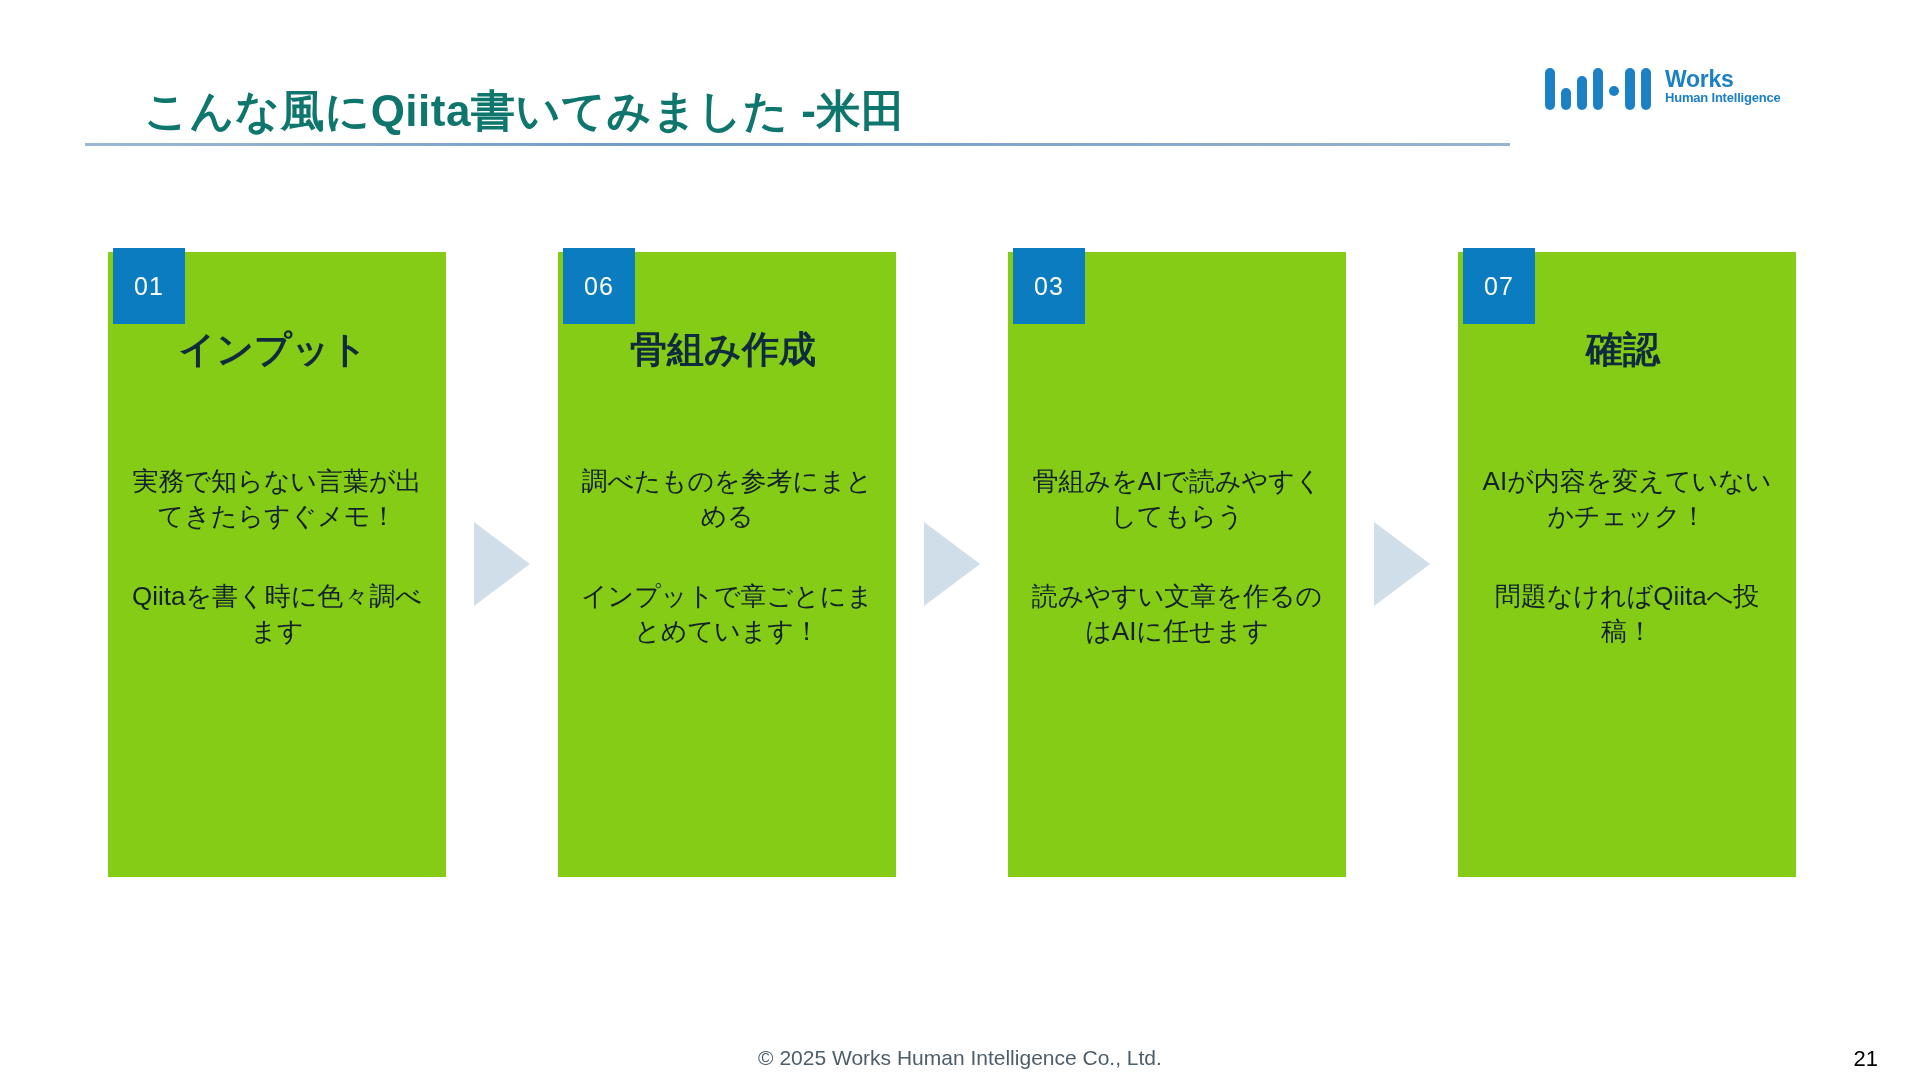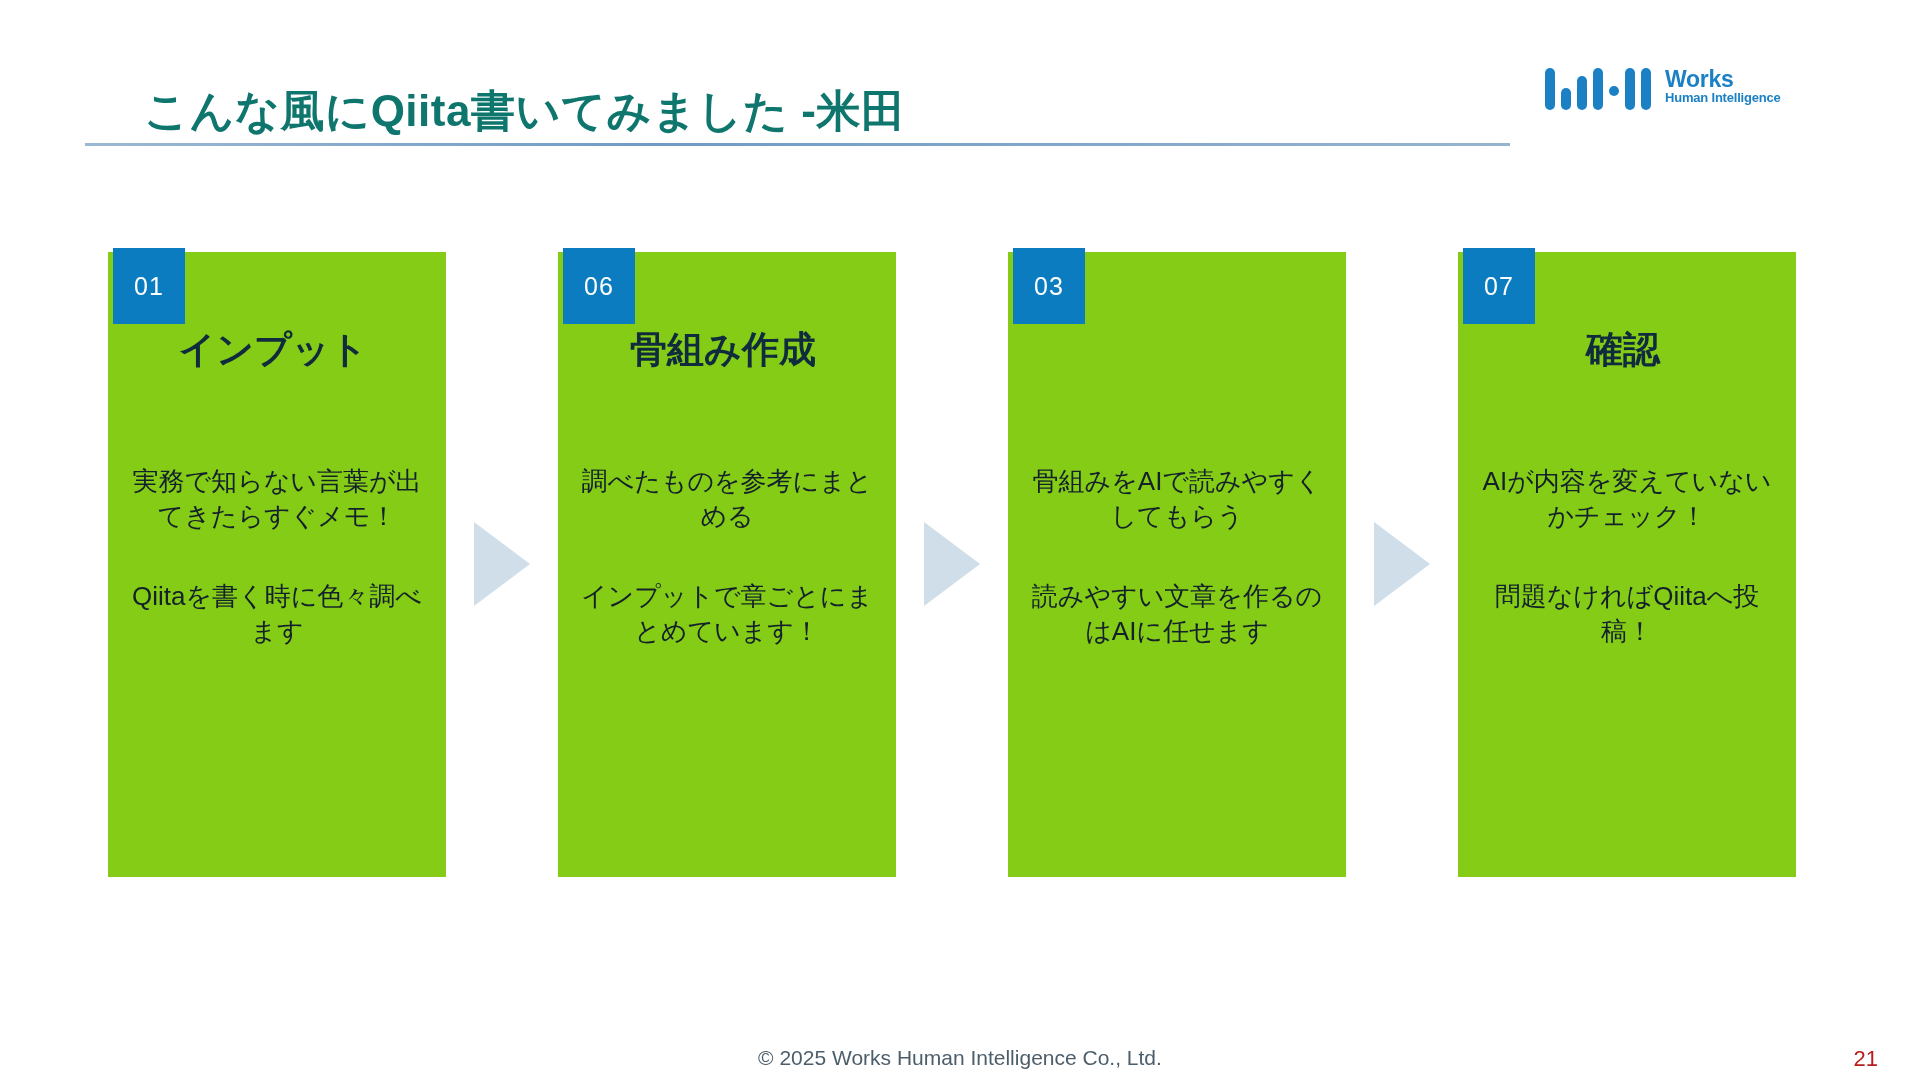--- a/index.html
+++ b/index.html
@@ -158,21 +158,21 @@
     top: 1046px;
     text-align: center;
     font-size: 21px;
     color: #4d5e6b;
   }
   #page-number {
     position: absolute;
     right: 42px;
     top: 1046px;
     font-size: 22px;
-    color: #b91c1c;
+    color: #000000;
   }
 </style>
 </head>
 <body>
 
 <div id="slide-title">こんな風にQiita書いてみました -米田</div>
 <div id="title-rule"></div>
 
 <div id="logo">
   <div id="logo-bars">

